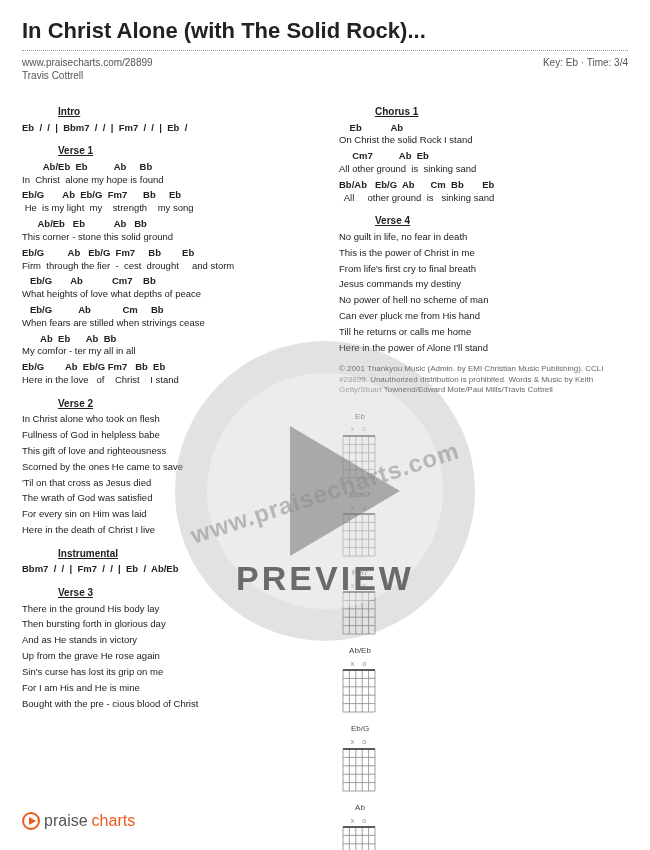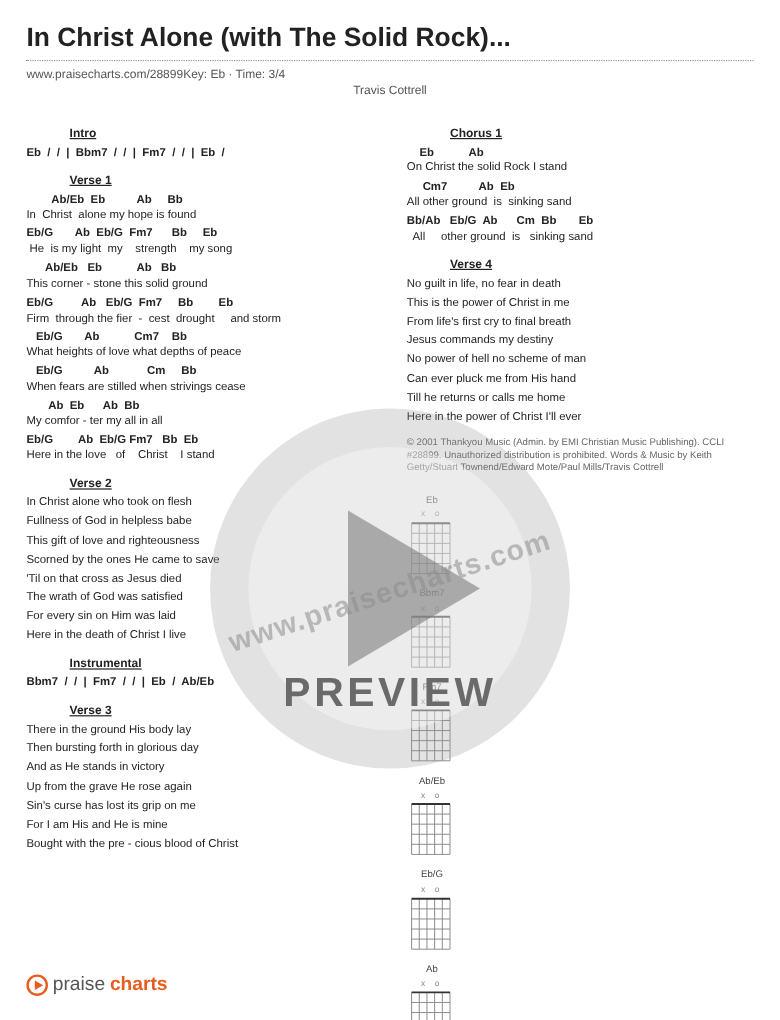--- a/index.html
+++ b/index.html
@@ -17,29 +17,29 @@
     font-size: 22px;
     font-weight: bold;
     margin-bottom: 6px;
   }
   .dotline {
     border-top: 1.5px dotted #999;
     margin: 2px 0 6px 0;
   }
   .meta-row {
     display: flex;
+    justify-content: space-between;
     font-size: 10px;
     color: #555;
     margin-bottom: 2px;
   }
   .artist {
     font-size: 10px;
     color: #555;
     margin-bottom: 14px;
-    text-align: center;
   }
   .columns {
     display: flex;
     gap: 28px;
     font-size: 10px;
     line-height: 1.35;
   }
   .col { flex: 1; }
   .section-head {
     font-weight: bold;
@@ -98,21 +98,21 @@
   .logo {
     position: absolute;
     bottom: 20px;
     left: 22px;
     display: flex;
     align-items: center;
     gap: 4px;
     font-size: 16px;
     color: #555;
   }
-  .logo .orange { color: #e85c1f; font-weight: bold; }
+  .logo .orange { color: #e85c1f; font-weight: normal; }
   .logo .play {
     width: 18px; height: 18px;
     border: 2px solid #e85c1f;
     border-radius: 50%;
     display: inline-flex;
     align-items: center;
     justify-content: center;
   }
   .logo .play::before {
     content: '';
@@ -190,21 +190,21 @@
     <div class="lyric">  All     other ground  is   sinking sand</div>
 
     <div class="section-head">Verse 4</div>
     <div class="plain-lyric">No guilt in life, no fear in death</div>
     <div class="plain-lyric">This is the power of Christ in me</div>
     <div class="plain-lyric">From life's first cry to final breath</div>
     <div class="plain-lyric">Jesus commands my destiny</div>
     <div class="plain-lyric">No power of hell no scheme of man</div>
     <div class="plain-lyric">Can ever pluck me from His hand</div>
     <div class="plain-lyric">Till he returns or calls me home</div>
-    <div class="plain-lyric">Here in the power of Christ I'll ever</div>
+    <div class="plain-lyric">Here in the power of Alone I'll stand</div>
 
     <div class="copyright">© 2001 Thankyou Music (Admin. by EMI Christian Music Publishing). CCLI #28899. Unauthorized distribution is prohibited. Words &amp; Music by Keith Getty/Stuart Townend/Edward Mote/Paul Mills/Travis Cottrell</div>
 
     <div class="chord-diagrams" id="chord-diagrams">
         <div class="chord-box">
           <div class="label">Eb</div>
           <div class="fret-marks">x o</div>
           <svg width="40" height="46">
             <line x1="4" x2="4" y1="2" y2="44" stroke="#888" stroke-width="0.8"></line>
             <line x1="10.4" x2="10.4" y1="2" y2="44" stroke="#888" stroke-width="0.8"></line>

